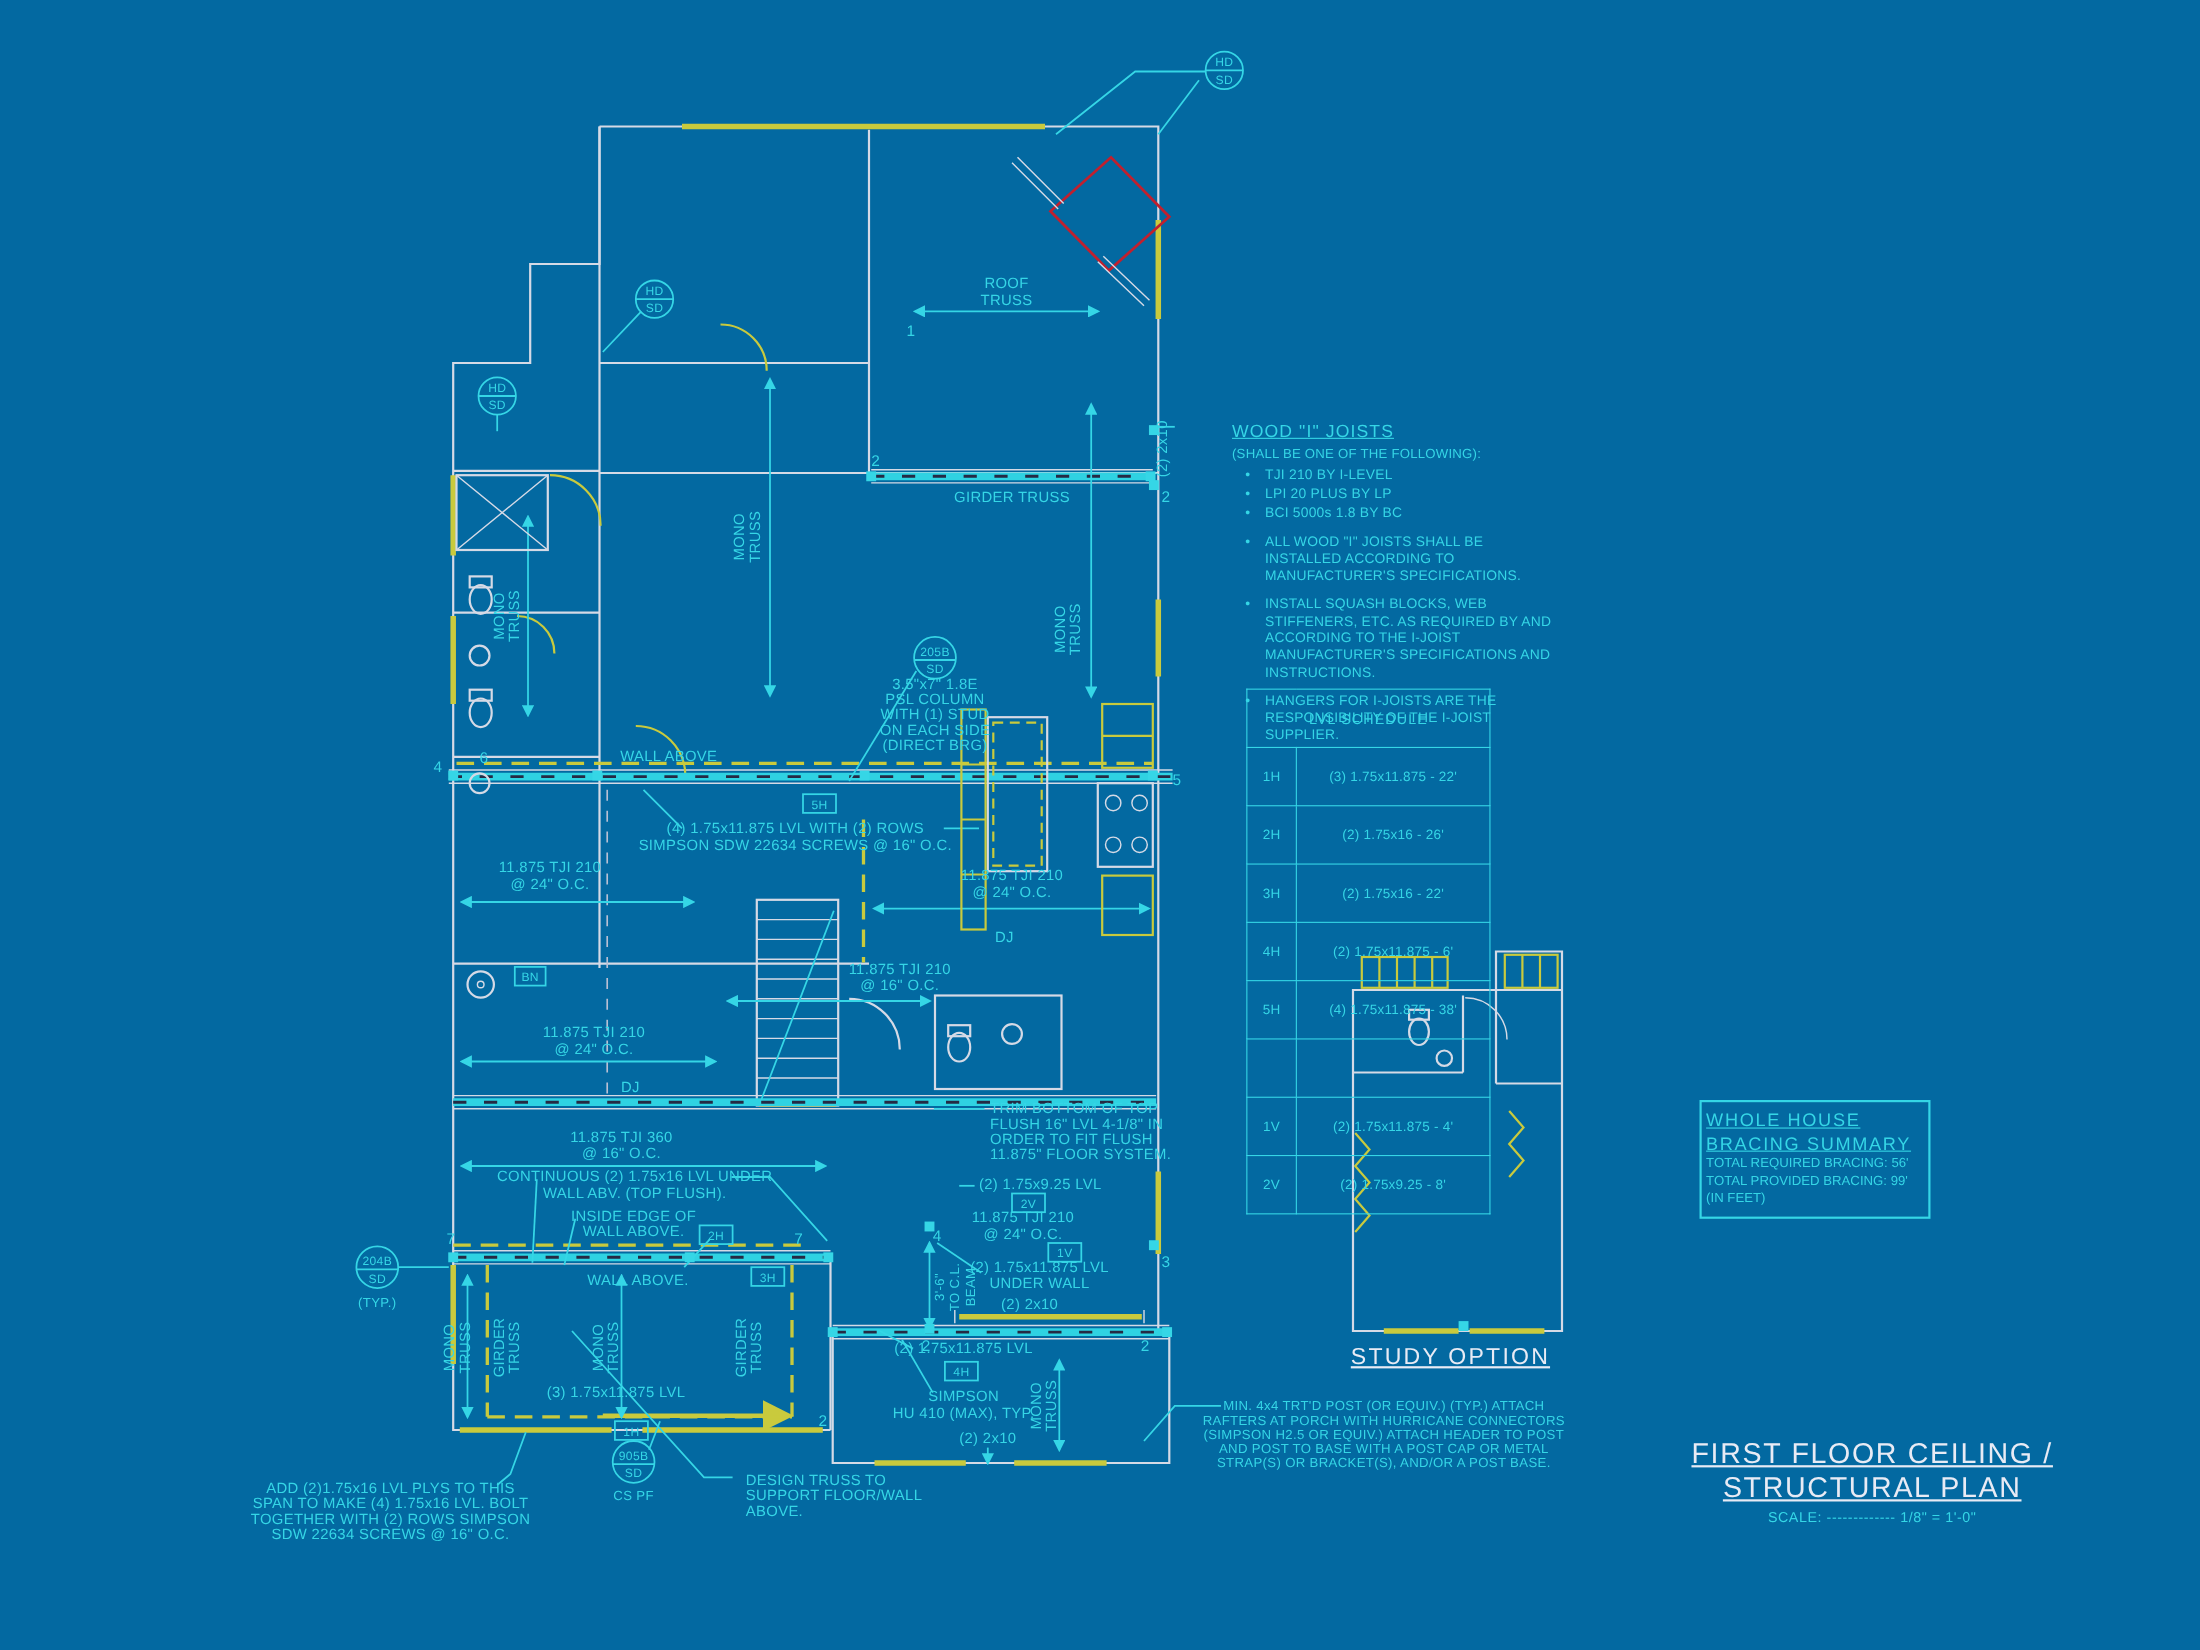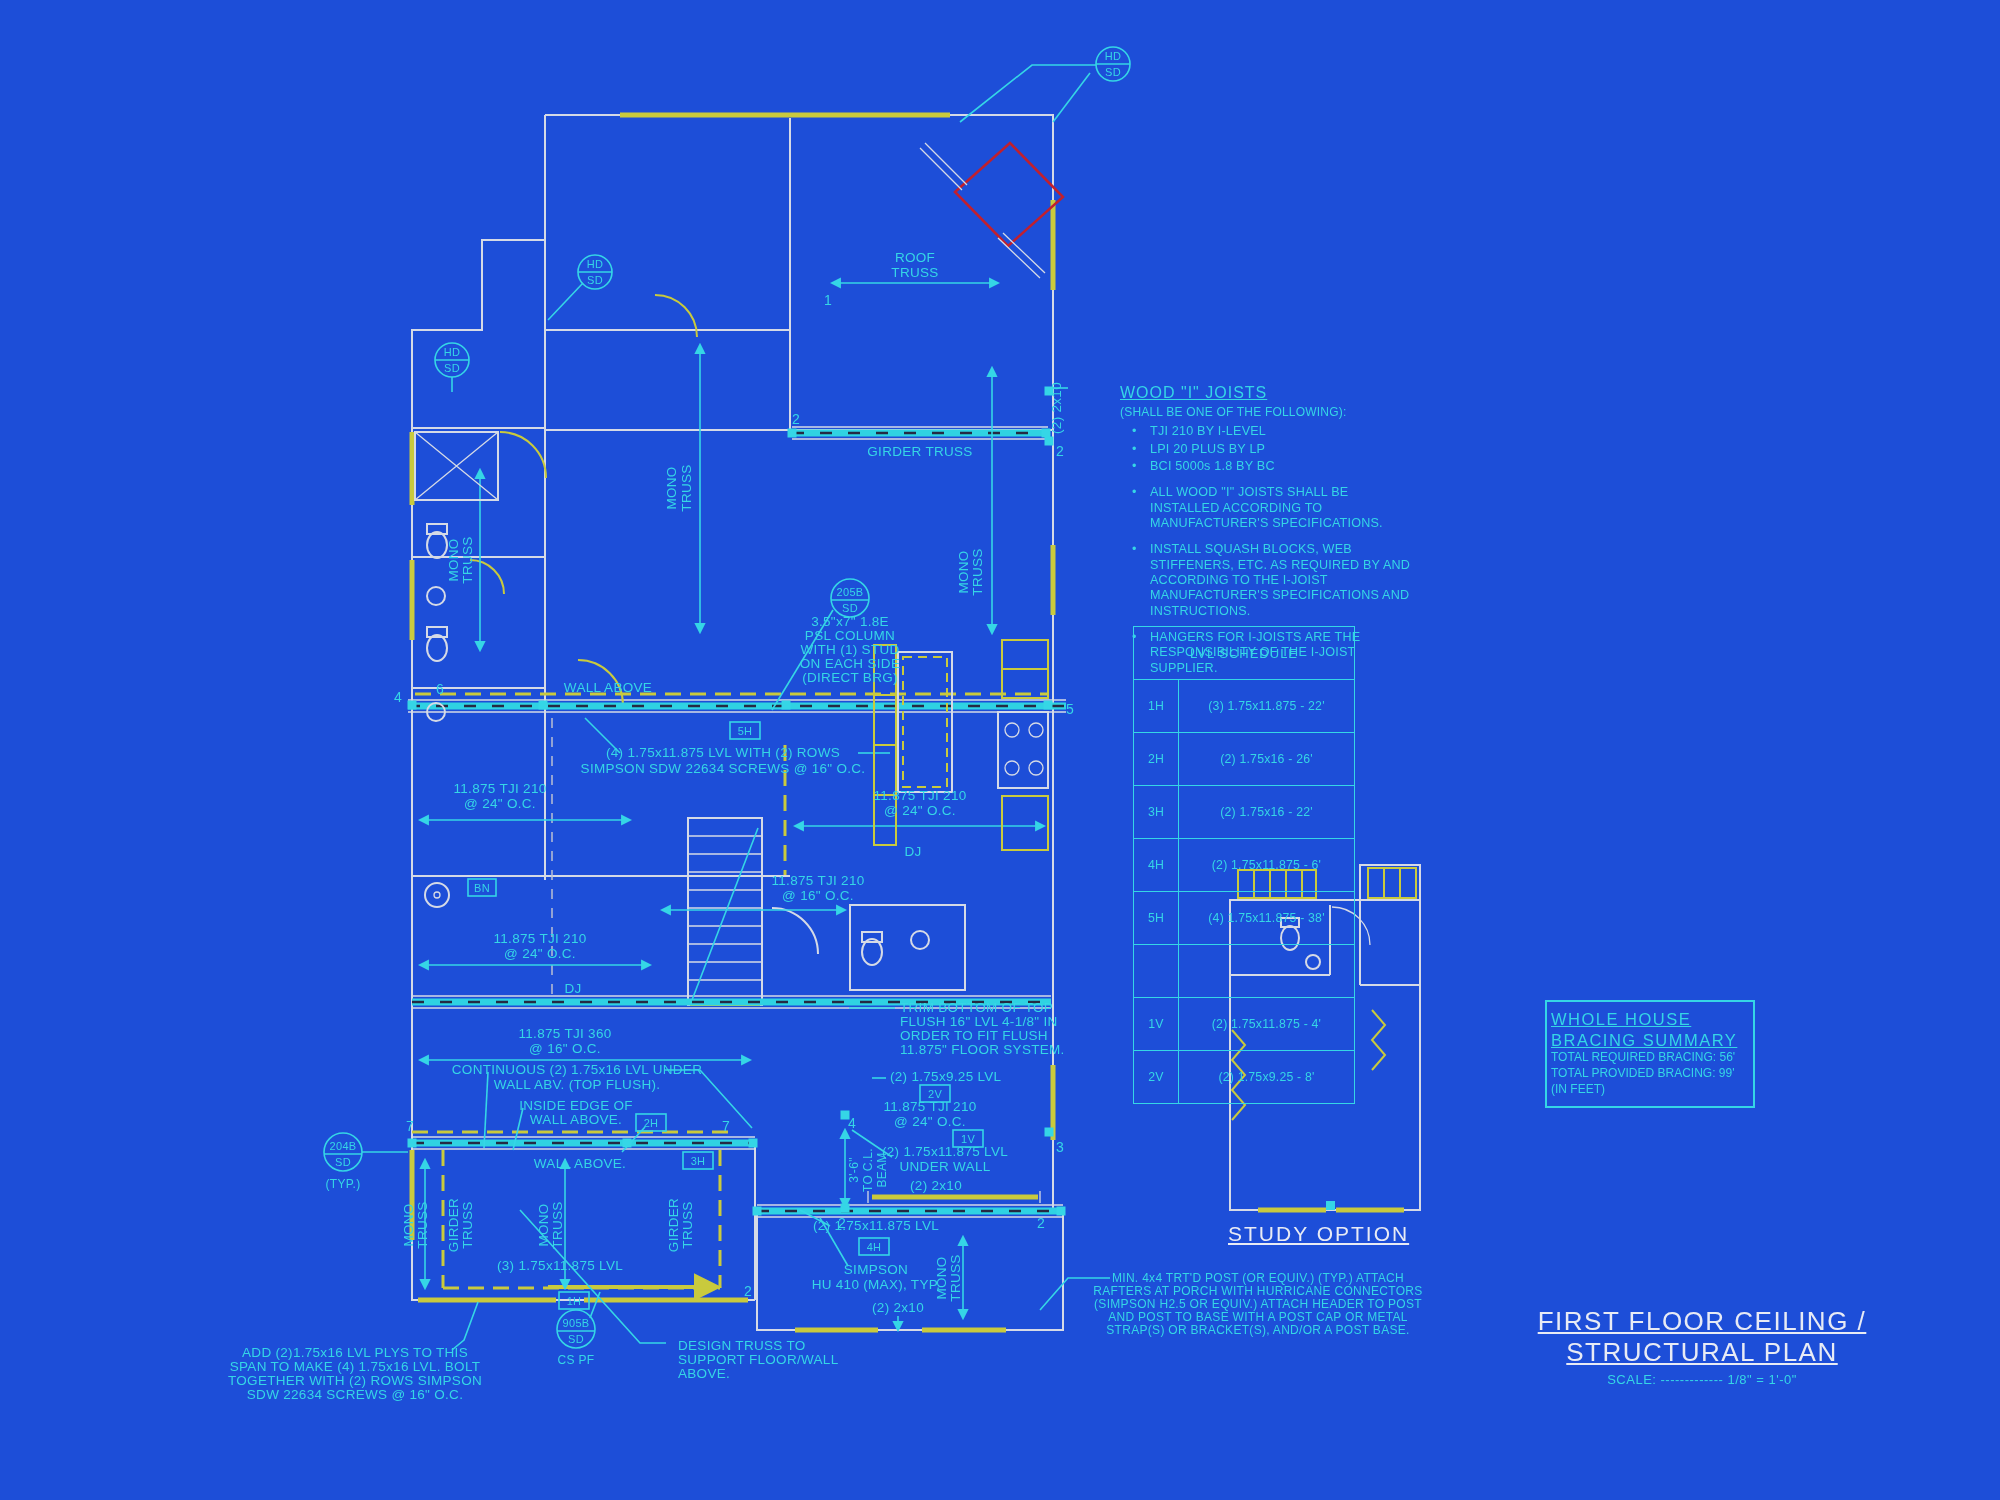--- a/index.html
+++ b/index.html
@@ -1,16 +1,16 @@
 <!DOCTYPE html>
 <html><head>
 <meta charset="utf-8">
 <style>
   html,body{margin:0;padding:0;background:#1b2035;}
-  .canvas{position:relative;width:2000px;height:1500px;background:#1d4ed8;overflow:hidden;
+  .canvas{position:relative;width:2000px;height:1500px;background:#0369a1;overflow:hidden;
           font-family:"Liberation Sans",sans-serif;}
   svg{position:absolute;left:0;top:0;}
   
   .w{stroke:#d5dae6;stroke-width:2;fill:none}
   .wt{stroke:#d5dae6;stroke-width:1.3;fill:none}
   .wd{stroke:#b9c0d4;stroke-width:1.5;fill:none;stroke-dasharray:10 9}
   .y{stroke:#c9ca3d;stroke-width:5;fill:none}
   .y4{stroke:#c9ca3d;stroke-width:4;fill:none}
   .y2{stroke:#c9ca3d;stroke-width:2;fill:none}
   .yd{stroke:#c9ca3d;stroke-width:3;fill:none;stroke-dasharray:16 9}

